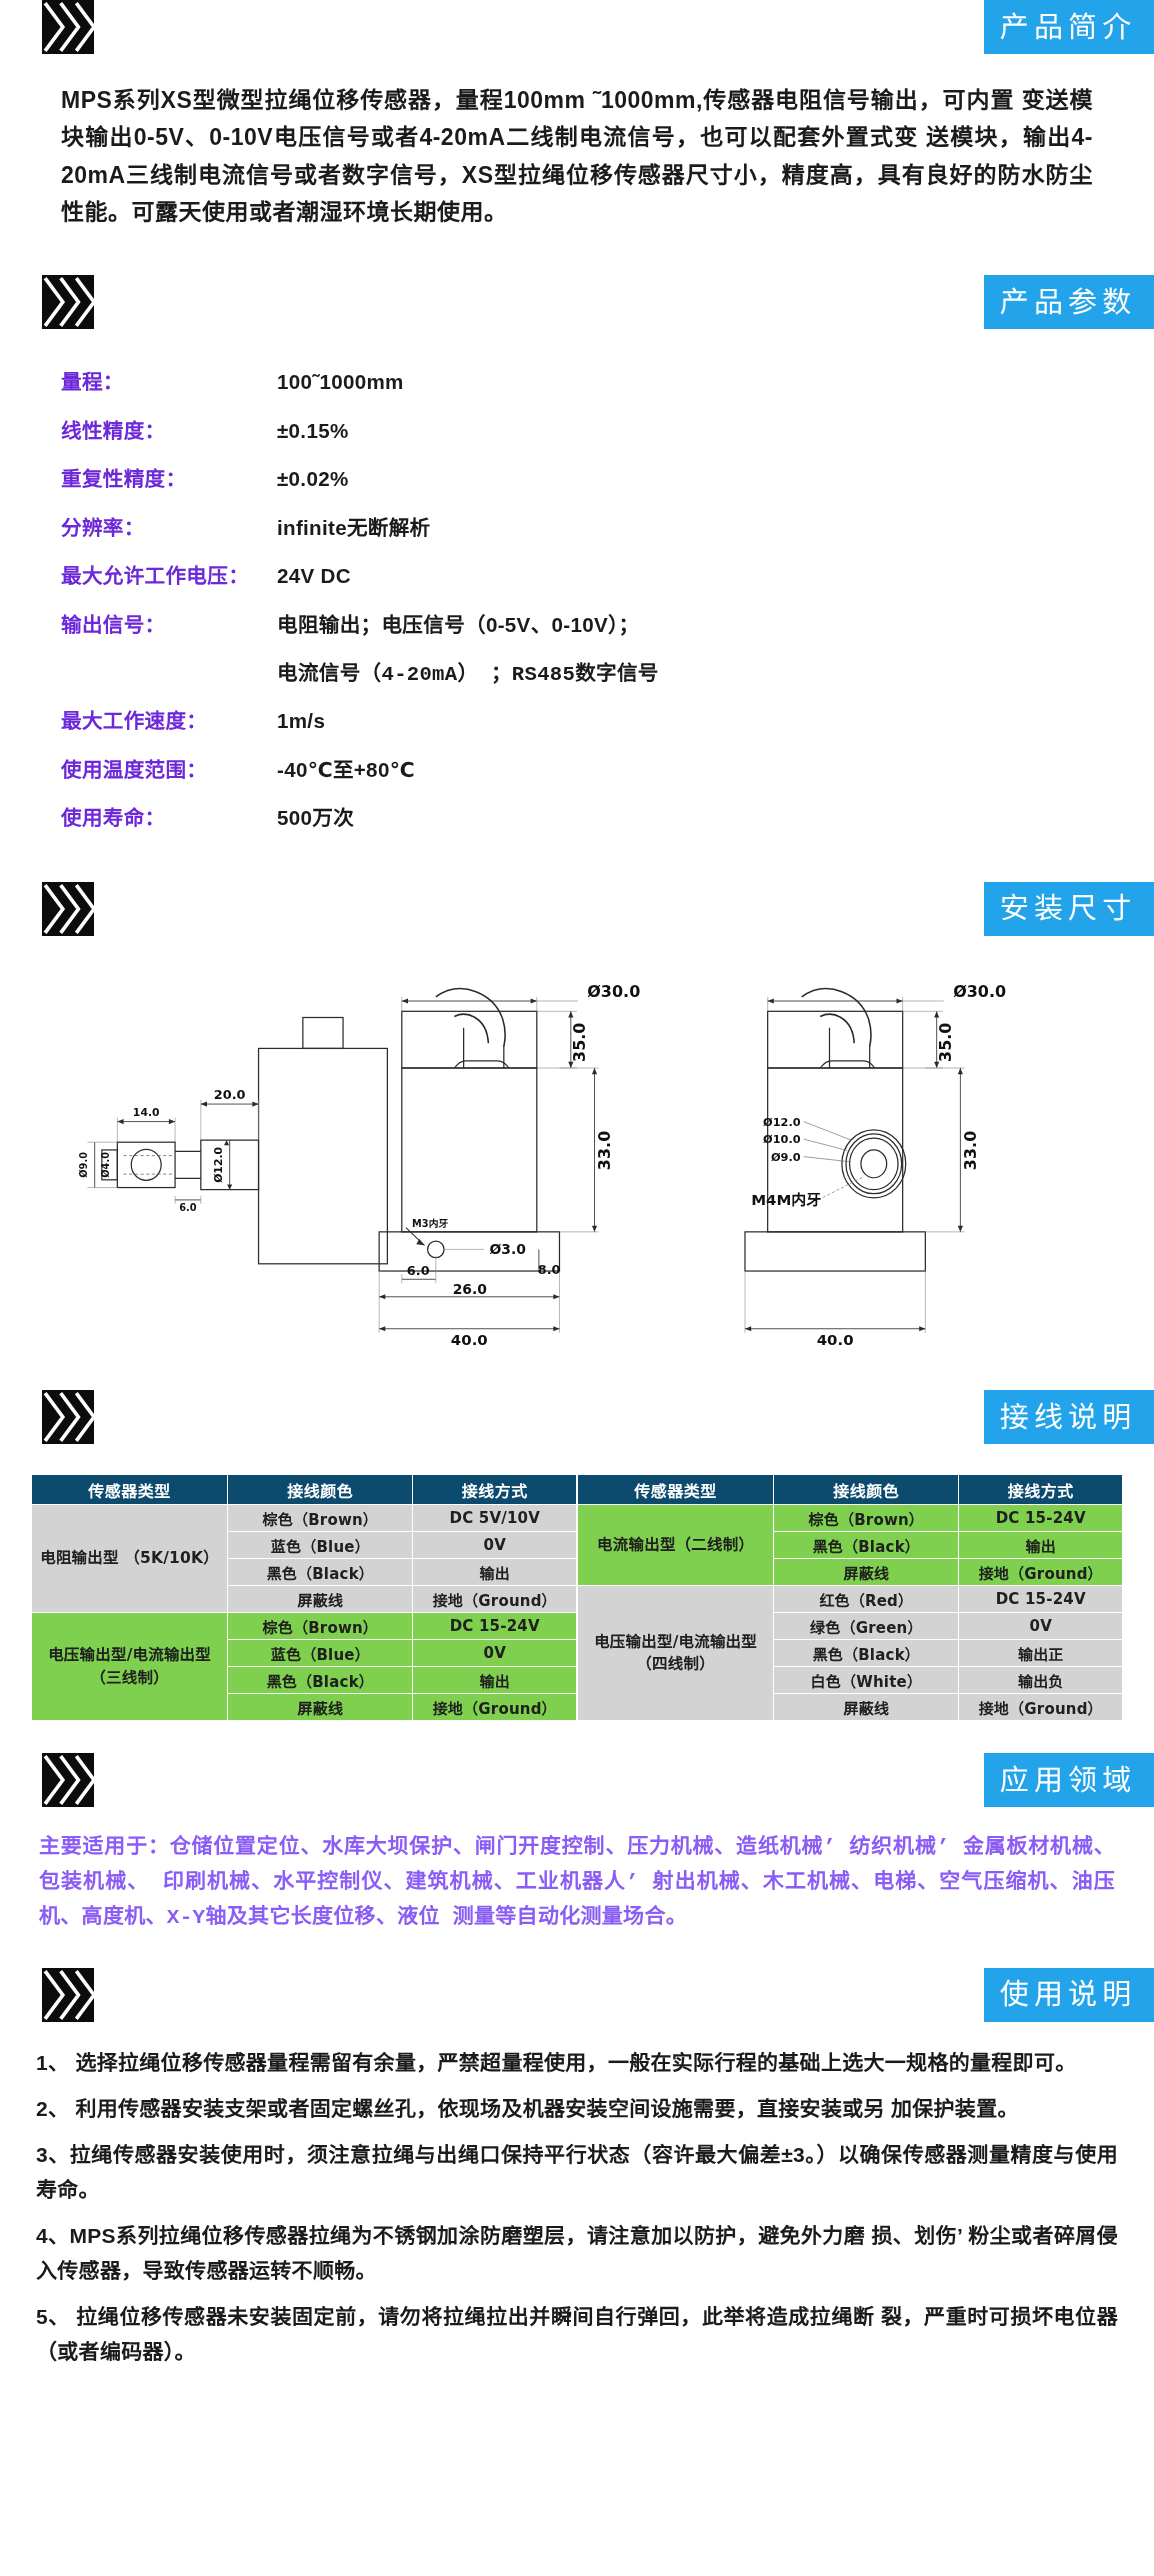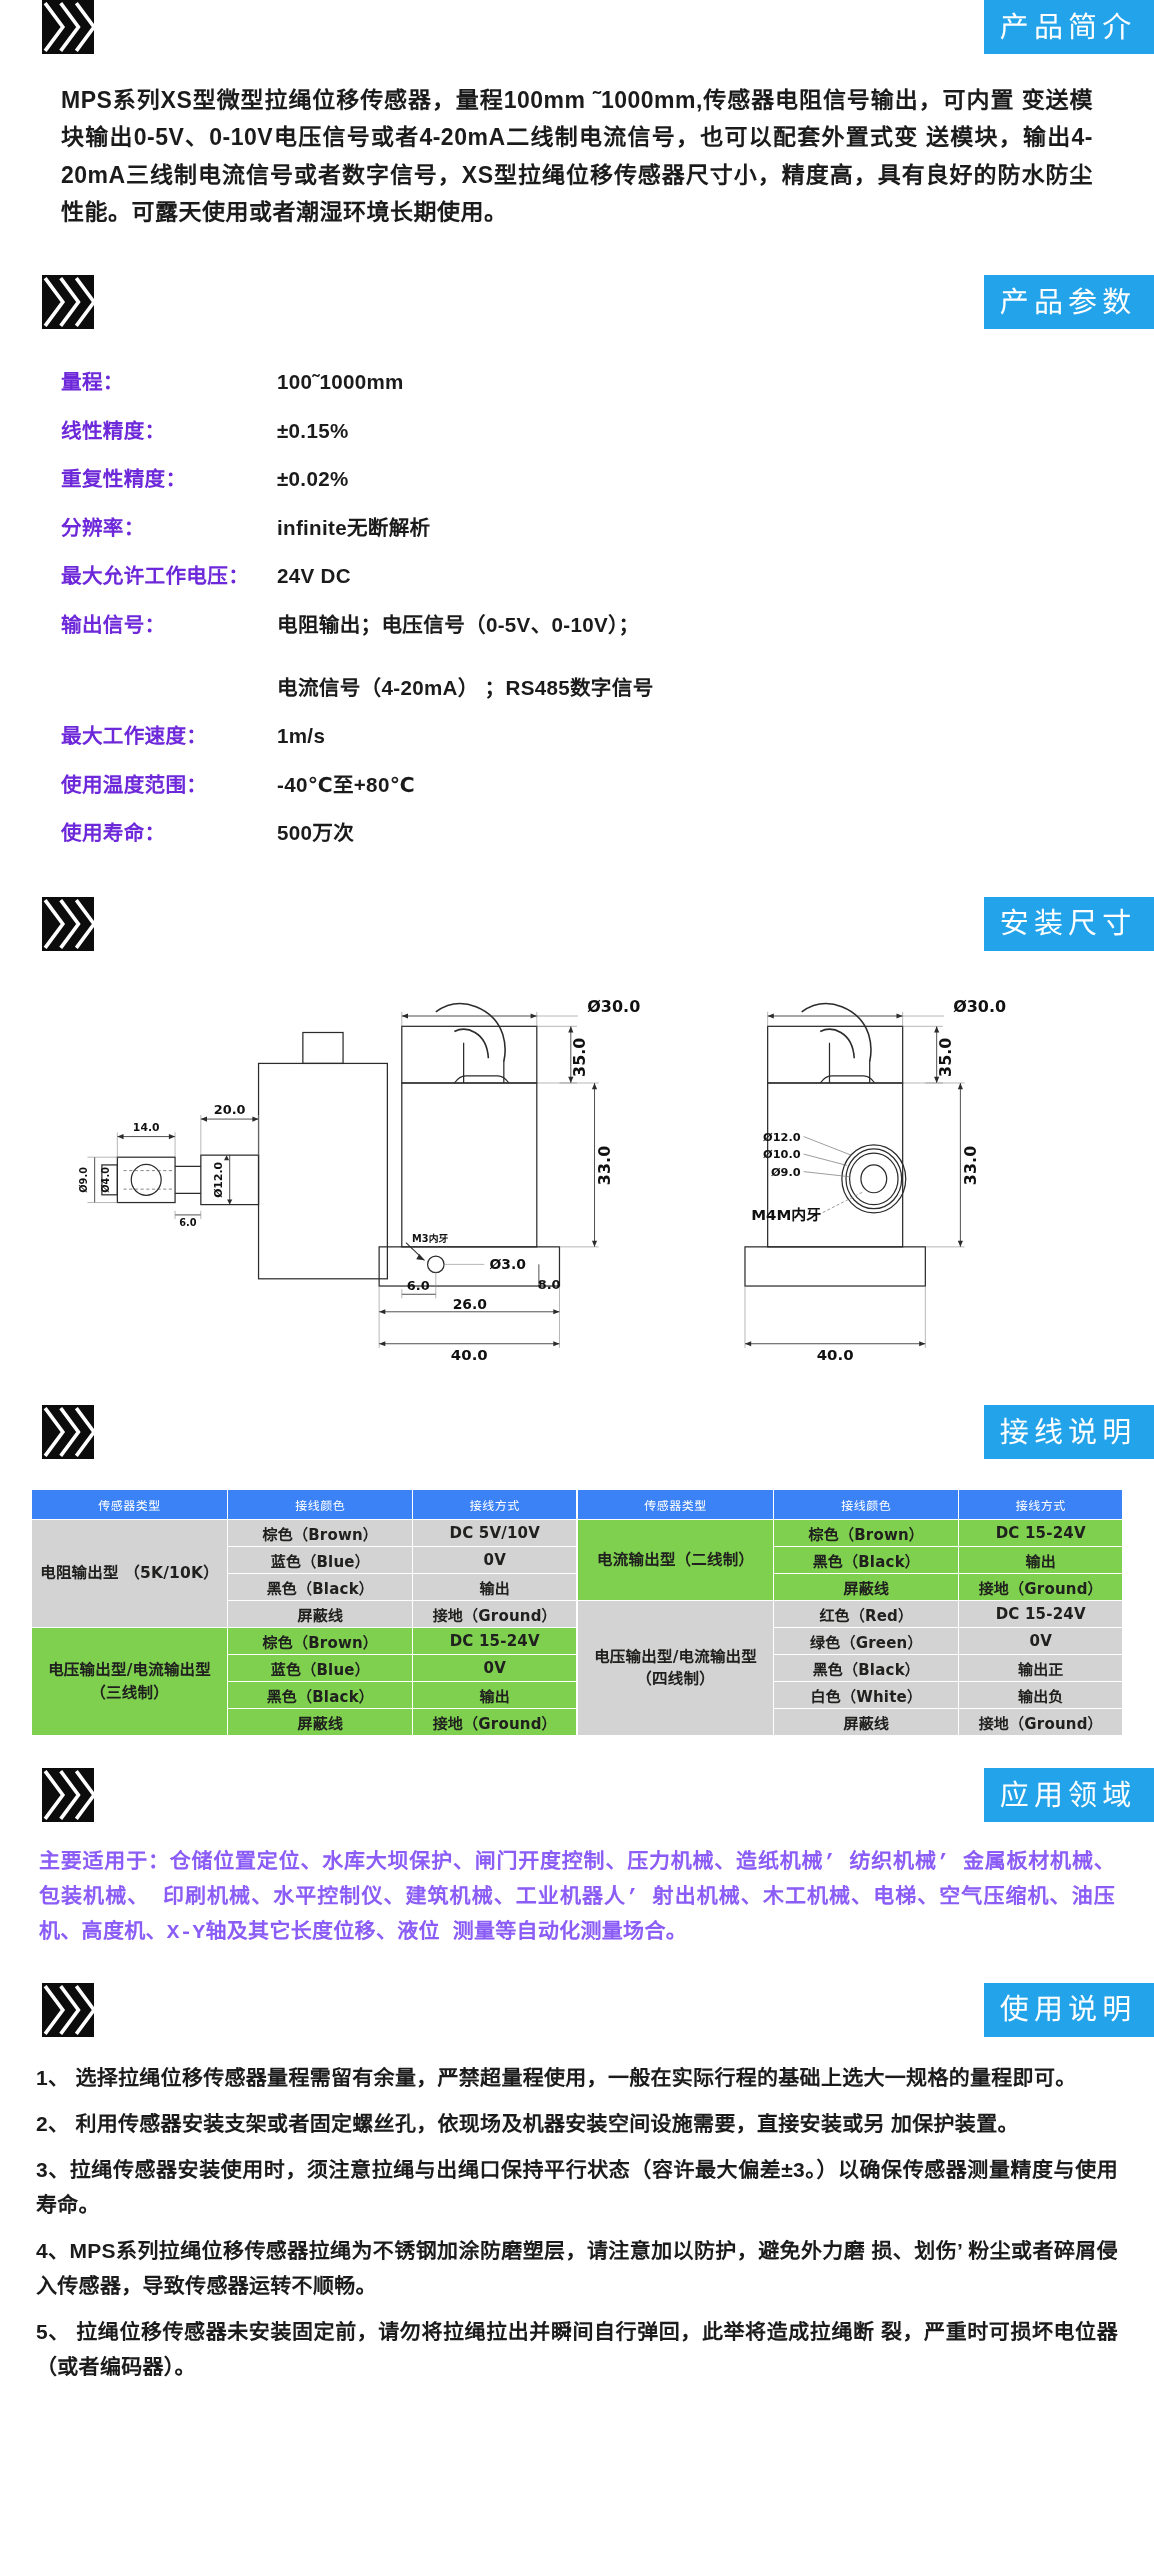--- a/index.html
+++ b/index.html
@@ -31,31 +31,31 @@
   .intro p {
     margin: 0; font-size: 23px; line-height: 1.62; letter-spacing: 0.5px;
     font-weight: 700; color: #1b1b1b; text-align: justify;
   }
 
   
   .params { margin: 36px 0 0 61px; }
   .param-row { display: flex; align-items: baseline; margin-bottom: 18.5px; }
   .param-key { width: 216px; font-size: 20.6px; font-weight: 700; letter-spacing: 0.3px; color: #6d28d9; }
   .param-val { font-size: 20.6px; font-weight: 700; letter-spacing: 0.3px; color: #1b1b1b; }
-  .param-val .sub { display: block; margin-top: 33px; }
+  .param-val .sub { display: block; margin-top: 18px; font-family: Liberation Mono, monospace; }
 
   
   .drawing-wrap { margin: 31px 0 0 0; display: flex; justify-content: center; }
   .drawing { width: 1010px; }
 
   
   .tables { display: flex; gap: 0; margin: 30px 31px 0 31px; }
   table.wire { border-collapse: collapse; width: 546px; table-layout: fixed; }
   table.wire th {
-    background: #3b82f6; color: #ffffff; font-size: 12px; font-weight: 400;
+    background: #0c4a6e; color: #ffffff; font-size: 16px; font-weight: 700;
     height: 30px; border: 1px solid #ffffff; letter-spacing: 0.5px;
   }
   table.wire td {
     font-size: 15px; text-align: center; height: 27px;
     border: 1px solid #ffffff; color: #20201f; font-weight: 700; letter-spacing: 0.2px;
     font-family: "DejaVu Sans", "Liberation Sans", sans-serif;
   }
   table.wire td.typ { font-size: 15.5px; line-height: 1.45; padding: 0 3.1px; }
   tr.gray td { background: #d3d3d3; }
   tr.green td { background: #7ed04e; }

